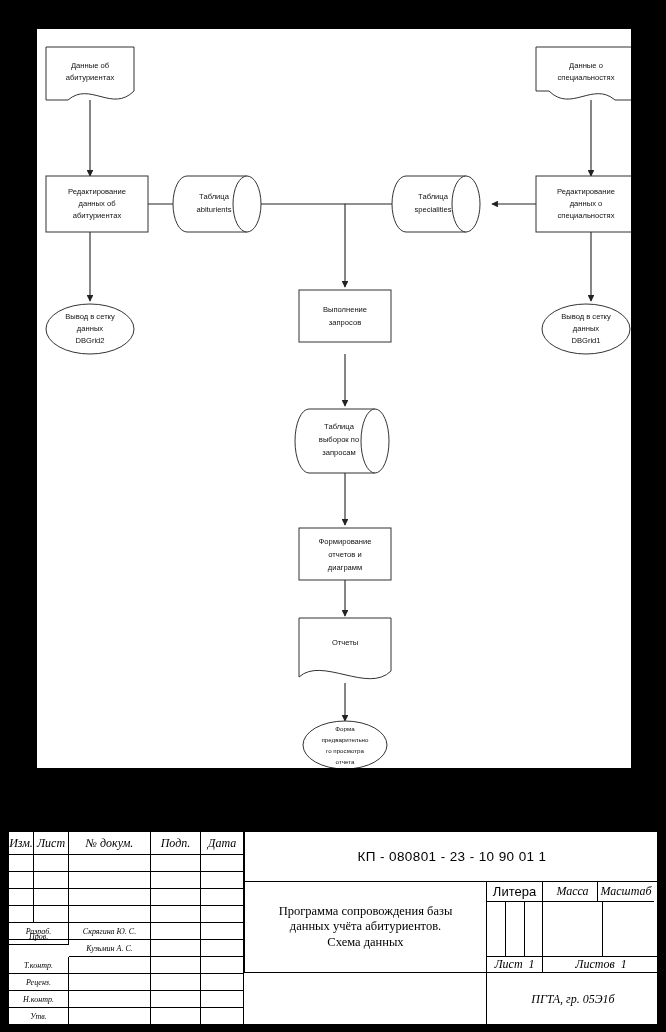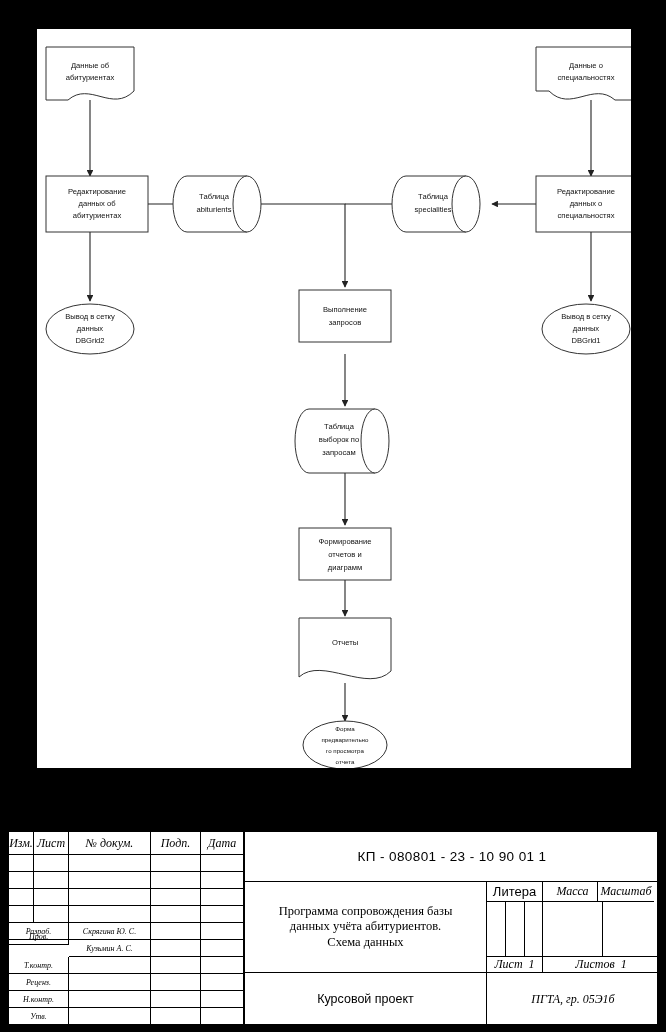--- a/index.html
+++ b/index.html
@@ -250,23 +250,20 @@
   <div class="cell bb bl" style="left:235px;top:0;width:415px;height:50px;">
     <span class="docnum">КП - 080801 - 23 - 10 90 01 1</span>
   </div>
 
   <div class="cell bb bl stack" style="left:235px;top:50px;width:242px;height:91px;padding:0 6px;">
     <span class="prog">Программа сопровождения базы</span>
     <span class="prog">данных учёта абитуриентов.</span>
     <span class="prog">Схема данных</span>
   </div>
 
-  <div class="cell bl" style="left:235px;top:141px;width:242px;height:52px;">
-    <span class="kurs">Курсовой проект</span>
-  </div>
 
   <div class="cell bl bb" style="left:477px;top:50px;width:56px;height:20px;">
     <span class="hdr">Литера</span>
   </div>
   <div class="cell bl bb" style="left:533px;top:50px;width:60px;height:20px;">
     <span class="cal">Масса</span>
   </div>
   <div class="cell bl bb" style="left:588px;top:50px;width:57px;height:20px;">
     <span class="cal">Масштаб</span>
   </div>

